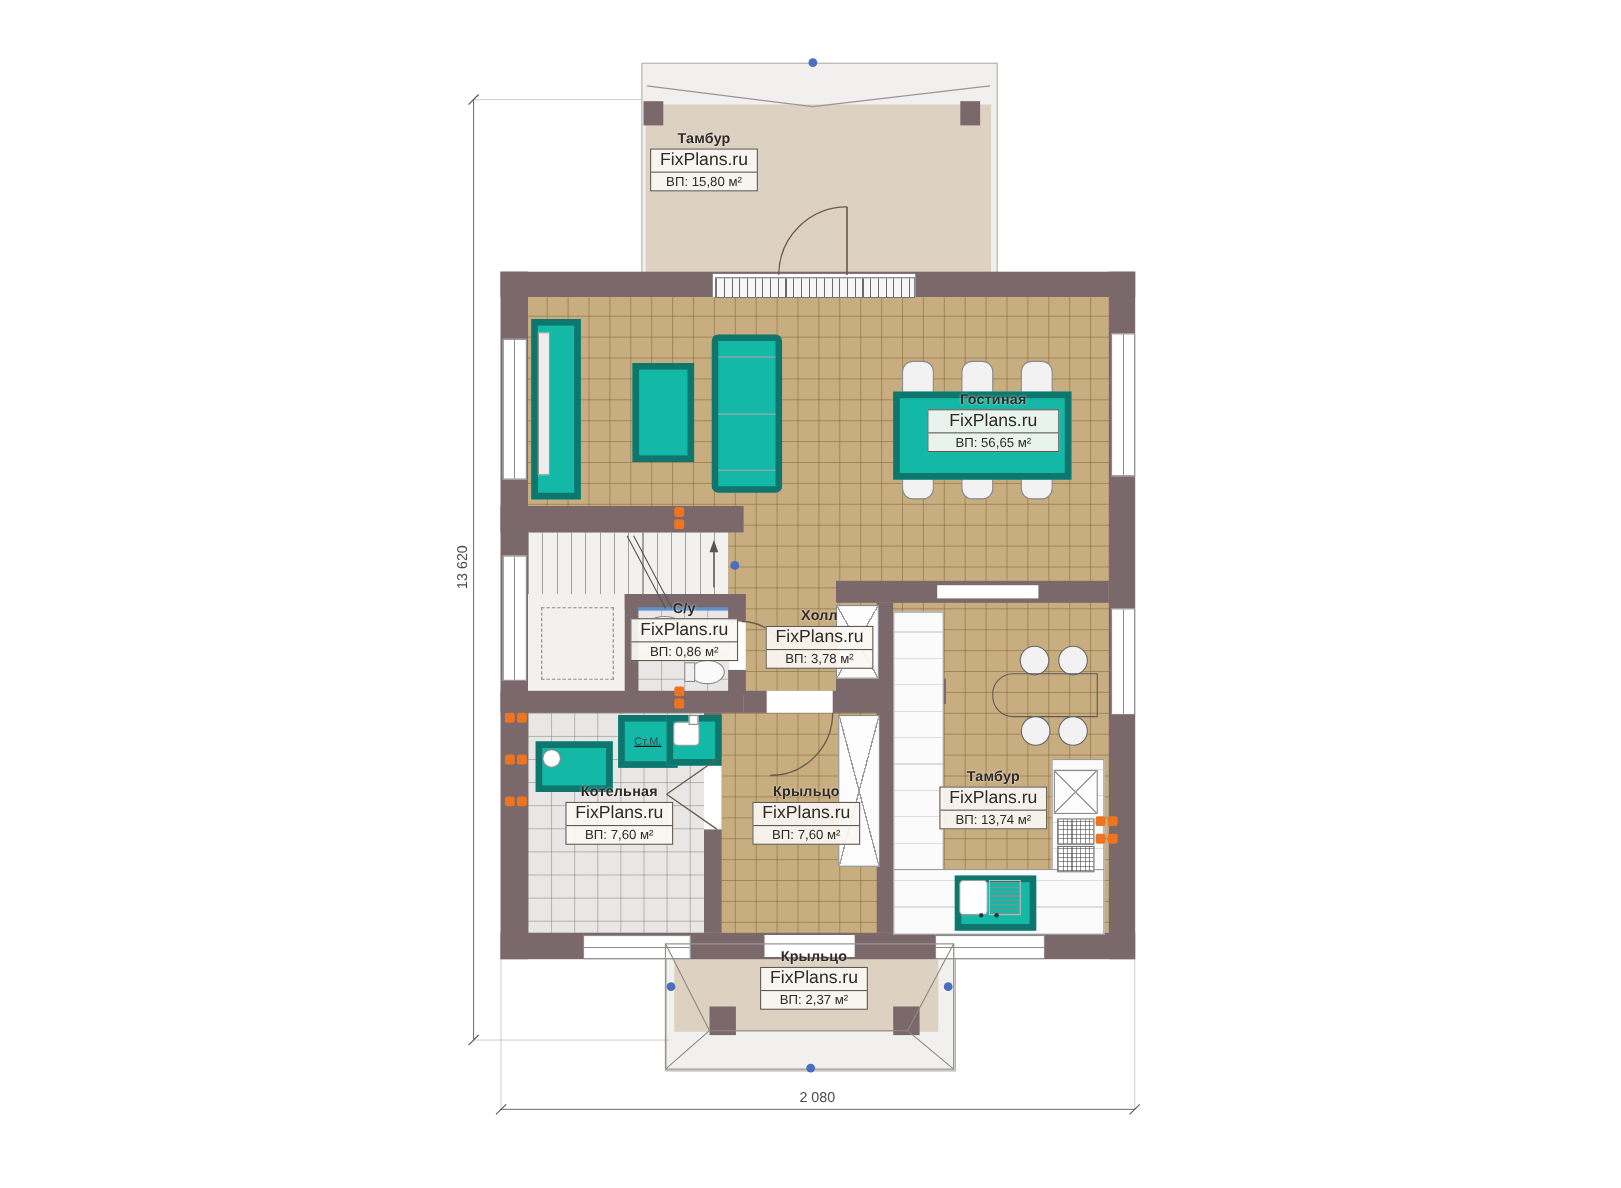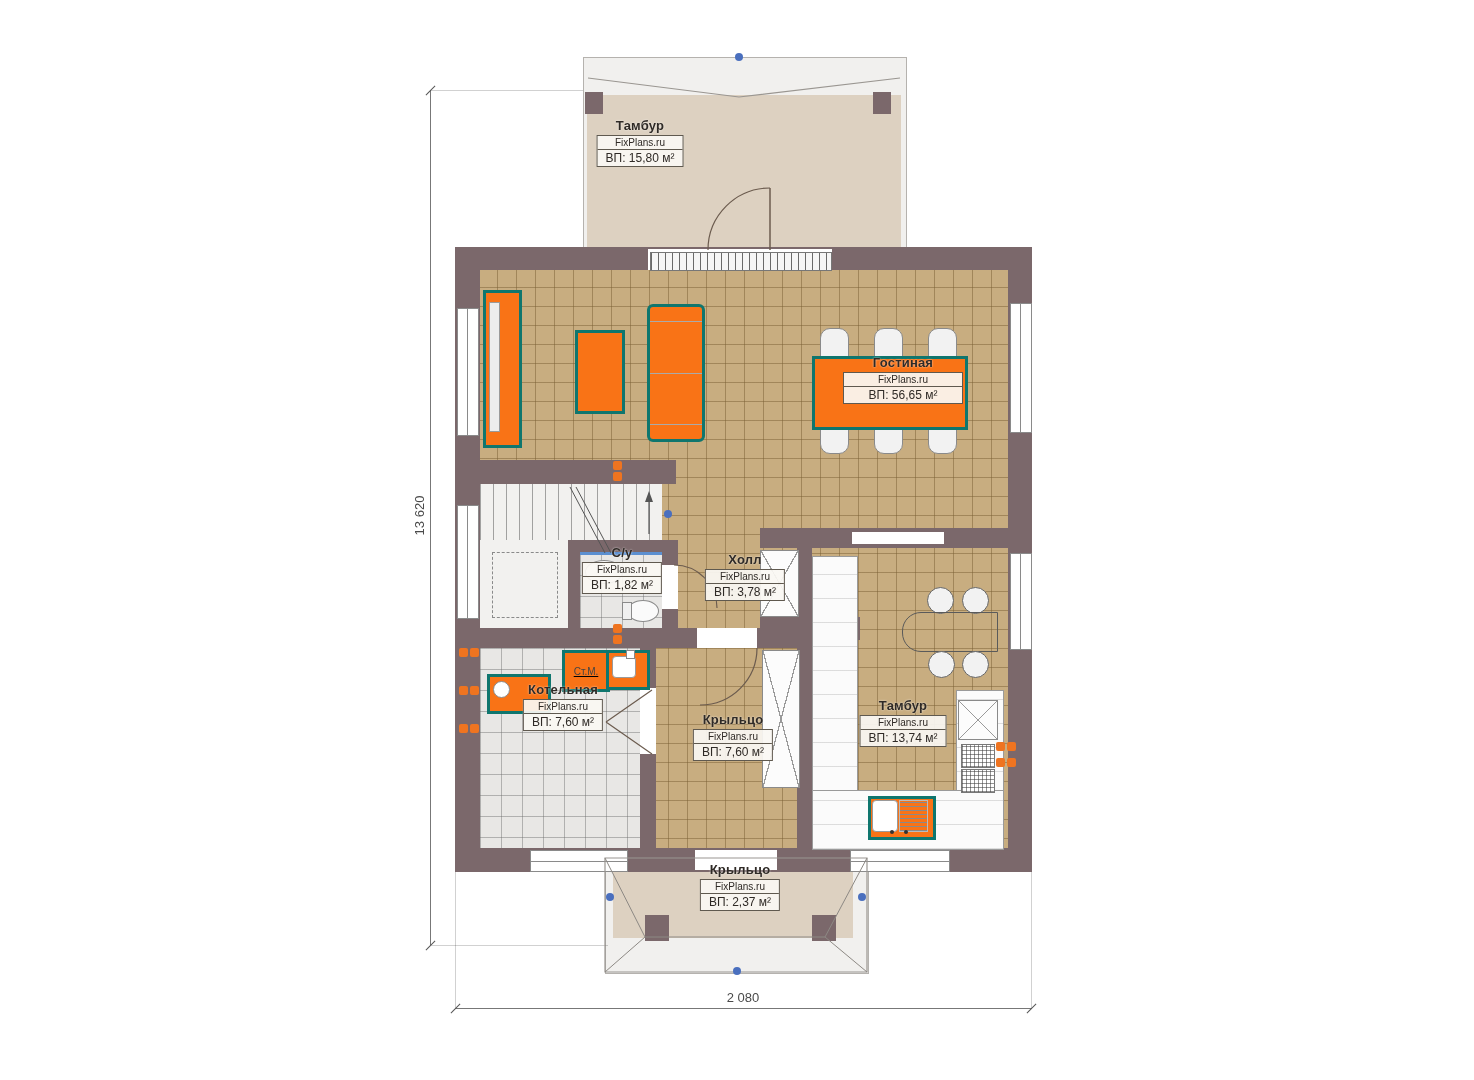--- a/index.html
+++ b/index.html
@@ -23,42 +23,42 @@
   .landing{background:#f2f1ef;}
   
   .opening{background:#ffffff;}
   .win-v{background:#ffffff;border:1px solid #8a8a8a;
     background-image:linear-gradient(90deg,transparent calc(50% - .5px),#8a8a8a calc(50% - .5px),#8a8a8a calc(50% + .5px),transparent calc(50% + .5px));}
   .win-h{background:#ffffff;border:1px solid #8a8a8a;
     background-image:linear-gradient(transparent calc(50% - .5px),#8a8a8a calc(50% - .5px),#8a8a8a calc(50% + .5px),transparent calc(50% + .5px));}
   .threshold{background:#f6f6f6;border:1px solid #777;
     background-image:repeating-linear-gradient(90deg,#6a6a6a 0 1px,transparent 1px 7px);}
   
-  .furn{background:#f97316;border:3px solid #0f766e;text-decoration:underline;}
+  .furn{background:#14b8a6;border:6px solid #0f766e;text-decoration:underline;}
   .xbox{background-color:#fcfcfc;border:1px solid #8a8a8a;
     background-image:linear-gradient(to top right,transparent calc(50% - .6px),#9a9a9a calc(50% - .6px),#9a9a9a calc(50% + .6px),transparent calc(50% + .6px)),
                      linear-gradient(to bottom right,transparent calc(50% - .6px),#9a9a9a calc(50% - .6px),#9a9a9a calc(50% + .6px),transparent calc(50% + .6px));}
   .hatch{background-color:#fff;border:1px solid #777;
     background-image:repeating-linear-gradient(0deg,rgba(60,60,60,.55) 0 1px,transparent 1px 4px),
                      repeating-linear-gradient(90deg,rgba(60,60,60,.55) 0 1px,transparent 1px 4px);}
   .drainer{background-image:repeating-linear-gradient(0deg,#8a8a8a 0 1px,transparent 1px 4px);}
   .chair{width:27px;height:30px;background:#f2f2f2;border:1px solid #8a8a8a;}
   .chair.top{border-radius:10px 10px 3px 3px;}
   .chair.bot{border-radius:3px 3px 10px 10px;}
   .stool{width:25px;height:25px;border-radius:50%;background:#f2f2f2;border:1px solid #666;}
   .rad-h{width:9px;height:9px;background:#ef7420;border-radius:2px;box-shadow:11px 0 0 #ef7420;}
   .rad-v{width:9px;height:9px;background:#ef7420;border-radius:2px;box-shadow:0 11px 0 #ef7420;}
   .counter{background:#fbfbfb;border:1px solid #9a9a9a;
     background-image:repeating-linear-gradient(0deg,rgba(150,150,150,.3) 0 1px,transparent 1px 24px);}
   .dash-box{border:1px dashed #8a8a8a;}
   
   .room-label{position:absolute;transform:translateX(-50%);text-align:center;z-index:40;color:#2f2a26;}
   .room-name{font-weight:bold;font-size:13px;letter-spacing:.2px;white-space:nowrap;text-shadow:0 0 2px rgba(255,255,255,.8);}
   .label-box{display:inline-block;background:rgba(250,248,243,.93);border:1px solid #5f594f;margin-top:2px;}
-  .label-box .wm{font-size:10px;padding:1px 8px;border-bottom:1px solid #5f594f;white-space:nowrap;}
+  .label-box .wm{font-size:16px;padding:1px 8px;border-bottom:1px solid #5f594f;white-space:nowrap;}
   .label-box .area{font-size:12px;padding:1px 8px;white-space:nowrap;}
   .stm-label{font-size:10px;color:#444;display:flex;align-items:center;justify-content:center;width:100%;height:100%;}
   
   .dim-line{background:#777;}
   .dim-ext{background:rgba(0,0,0,.18);}
   .dim-text{font-size:13px;color:#4a4a4a;white-space:nowrap;}
   .tick{width:13px;height:1px;background:#555;transform:rotate(-45deg);}
   svg.overlay{position:absolute;left:0;top:0;z-index:30;pointer-events:none;}
   .z5{z-index:5}.z10{z-index:10}.z15{z-index:15}.z20{z-index:20}.z25{z-index:25}
 </style>
@@ -203,33 +203,33 @@
     <div class="label-box" style="min-width:118px;">
       <div class="wm">FixPlans.ru</div>
       <div class="area">ВП: 56,65 м²</div>
     </div>
   </div>
 
   <div class="room-label" style="left:622px;top:545px;">
     <div class="room-name">С/у</div>
     <div class="label-box">
       <div class="wm">FixPlans.ru</div>
-      <div class="area">ВП: 1,82 м²</div>
+      <div class="area">ВП: 0,86 м²</div>
     </div>
   </div>
 
   <div class="room-label" style="left:745px;top:552px;">
     <div class="room-name">Холл</div>
     <div class="label-box">
       <div class="wm">FixPlans.ru</div>
       <div class="area">ВП: 3,78 м²</div>
     </div>
   </div>
 
-  <div class="room-label" style="left:563px;top:682px;">
+  <div class="room-label" style="left:563px;top:712px;">
     <div class="room-name">Котельная</div>
     <div class="label-box">
       <div class="wm">FixPlans.ru</div>
       <div class="area">ВП: 7,60 м²</div>
     </div>
   </div>
 
   <div class="room-label" style="left:733px;top:712px;">
     <div class="room-name">Крыльцо</div>
     <div class="label-box">

